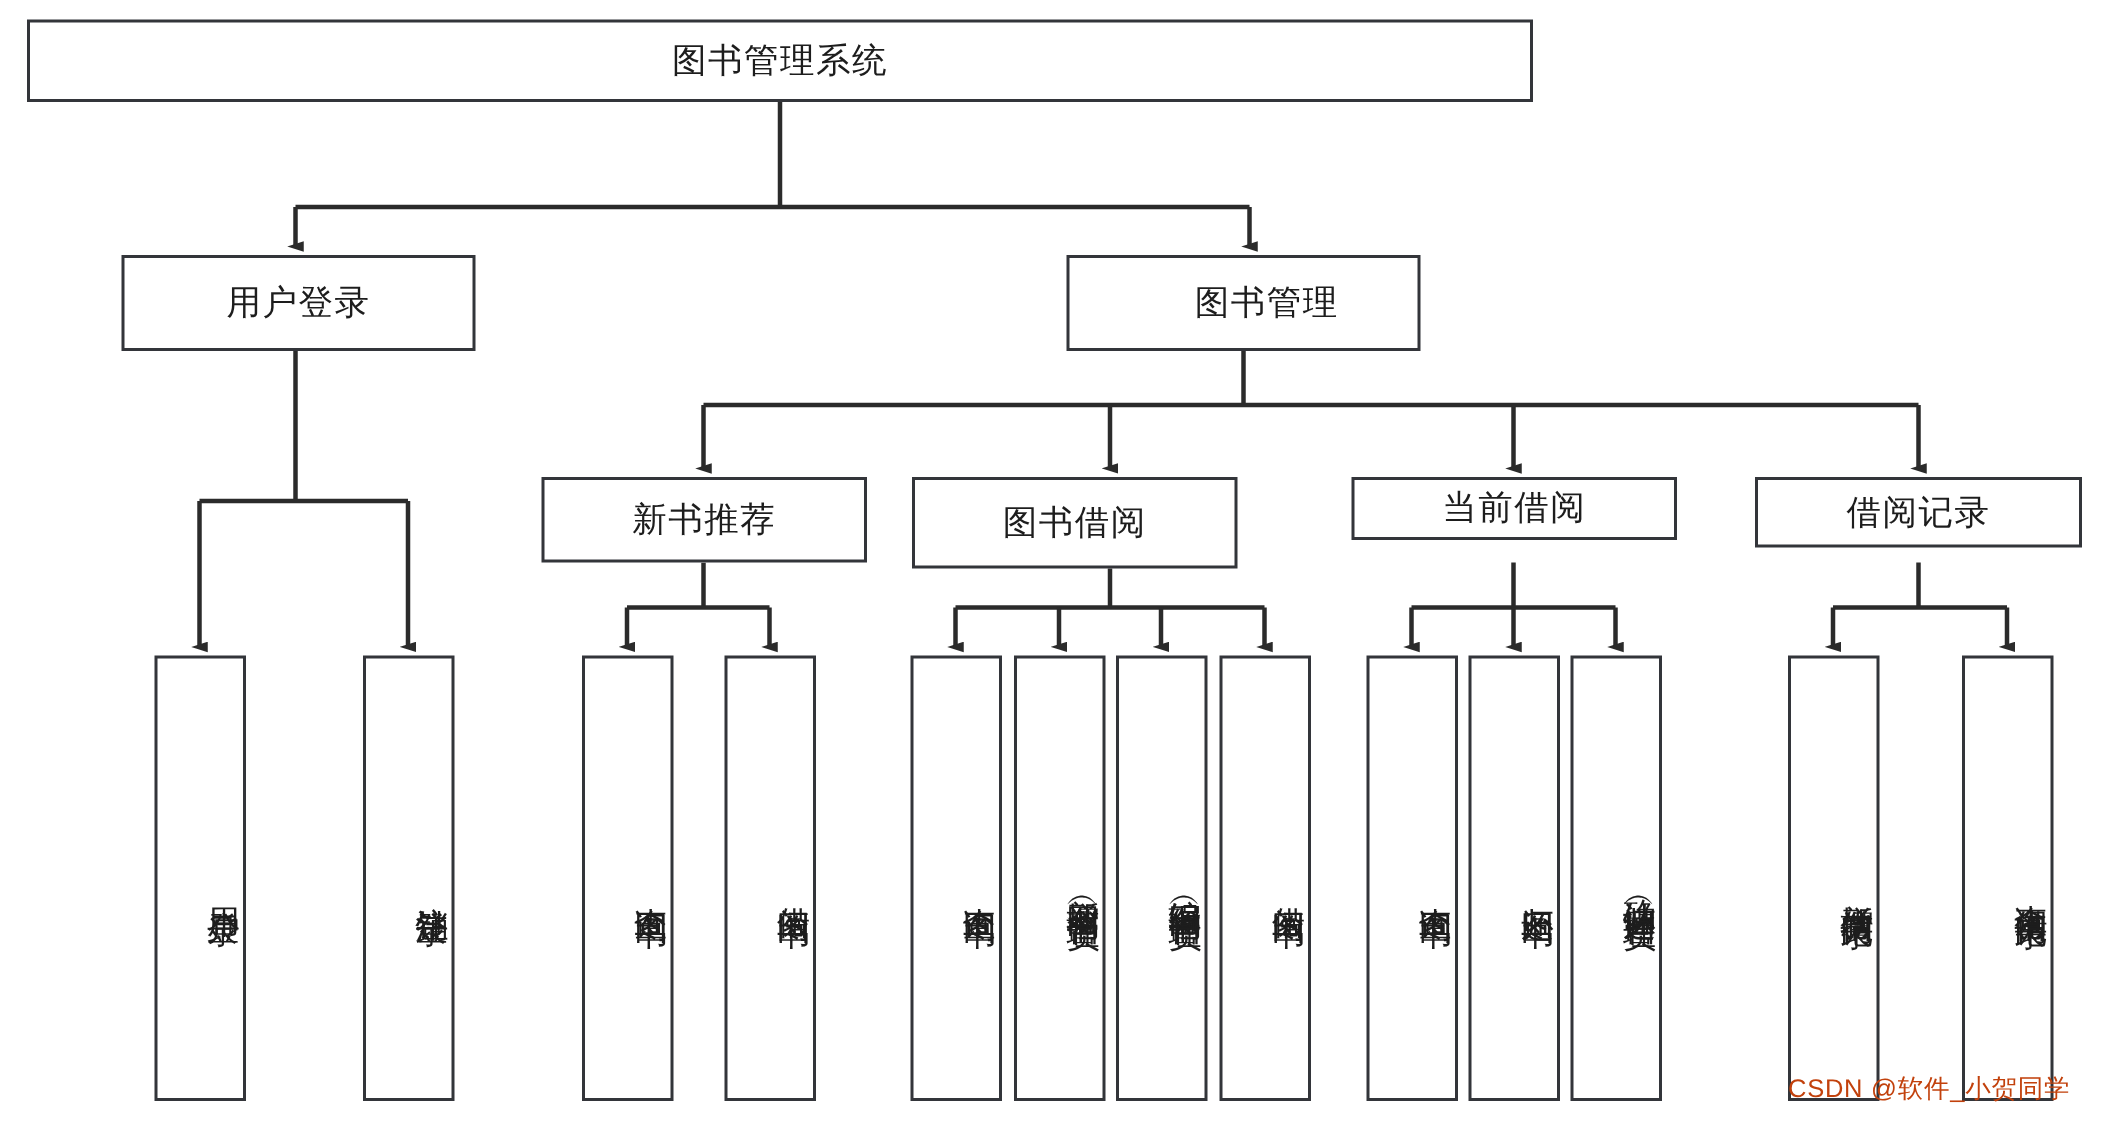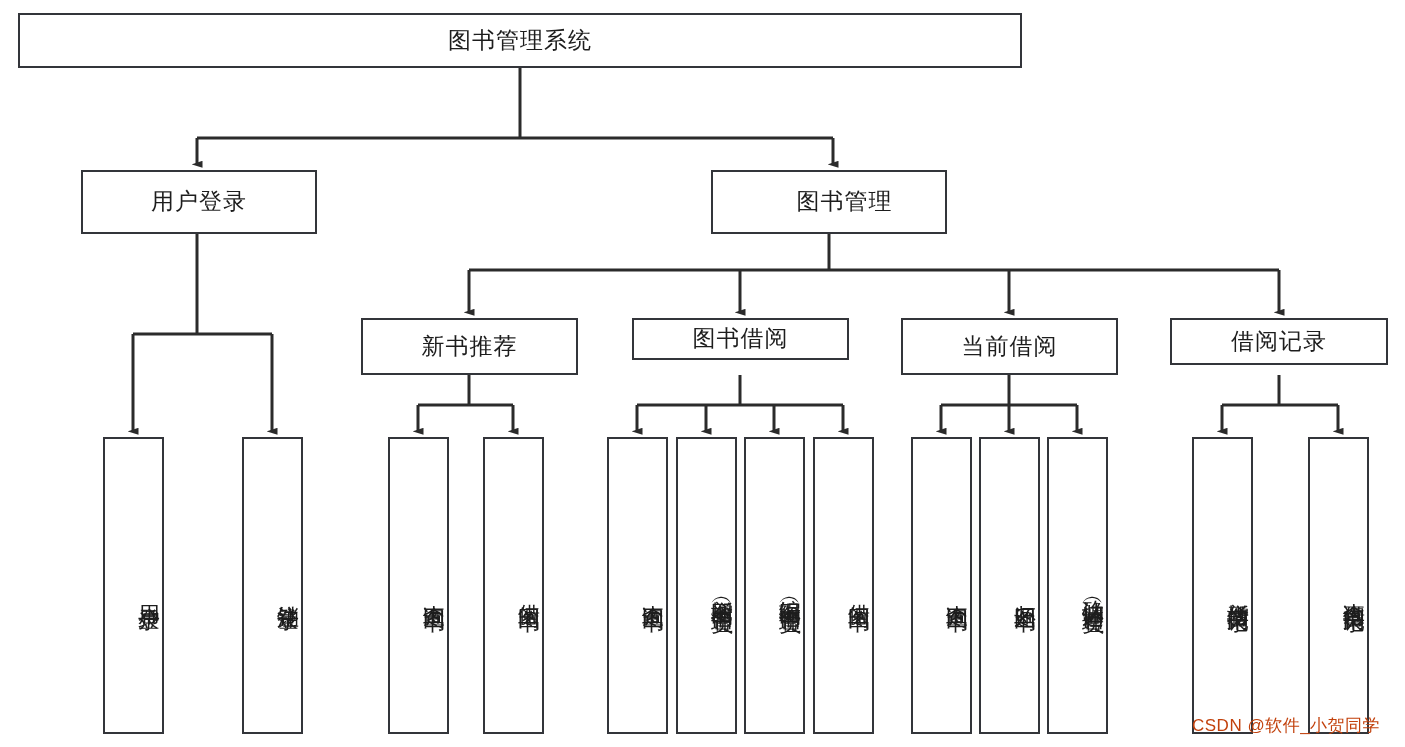--- a/index.html
+++ b/index.html
@@ -125,22 +125,22 @@
       <path d="M1338,405 L1338,431" marker-end="url(#arrowhead)"></path>
     </g>
   </svg>
 
   <div class="node node-h node-root" style="left:18px; top:13px; width:1004px; height:55px;">图书管理系统</div>
 
   <div class="node node-h" style="left:81px; top:170px; width:236px; height:64px;">用户登录</div>
   <div class="node node-h" style="left:711px; top:170px; width:236px; height:64px;padding-left:31px;">图书管理</div>
 
   <div class="node node-h" style="left:361px; top:318px; width:217px; height:57px;">新书推荐</div>
-  <div class="node node-h" style="left:632px; top:318px; width:217px; height:42px;text-align:right;">图书借阅</div>
-  <div class="node node-h" style="left:901px; top:318px; width:217px; height:57px;">当前借阅</div>
+  <div class="node node-h" style="left:608px; top:318px; width:217px; height:61px;text-align:right;">图书借阅</div>
+  <div class="node node-h" style="left:901px; top:318px; width:217px; height:42px;">当前借阅</div>
   <div class="node node-h" style="left:1170px; top:318px; width:218px; height:47px;">借阅记录</div>
 
   <div class="node node-v" style="left:103px; top:437px; width:61px; height:297px;">
     <span>用户登录</span>
   </div>
   <div class="node node-v" style="left:242px; top:437px; width:61px; height:297px;">
     <span>注销登录</span>
   </div>
 
   <div class="node node-v" style="left:388px; top:437px; width:61px; height:297px;">

